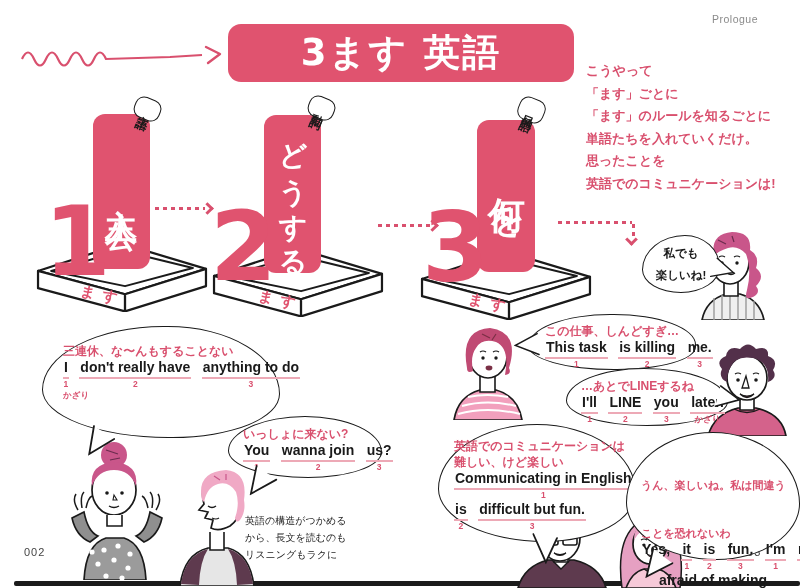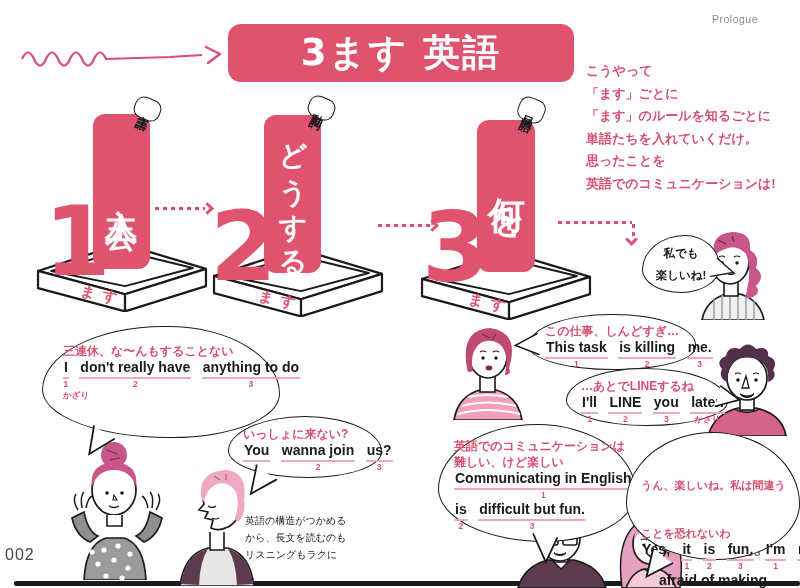--- a/index.html
+++ b/index.html
@@ -89,21 +89,21 @@
             padding:9px 0 0 14px; }
   #b-comm { left:438px; top:424px; width:198px; height:118px; border-radius:50% 50% 46% 54% / 55% 58% 42% 45%;
             padding:13px 0 0 15px; }
   #b-fun  { left:626px; top:432px; width:174px; height:128px; border-radius:50% 50% 48% 52% / 55% 56% 44% 45%;
             padding:12px 0 0 14px; }
   #b-fun .jp { font-size:11px;margin-top:32px; }
   #b-fun .en.c2, #b-fun .en.c3 { text-align:center; padding-right:14px; }
 
   
   #note { left:245px; top:512px; font-size:10px; color:#222; line-height:17px; }
-  #pageL { left:5px;  top:546px; font-size:16px; color:#444; letter-spacing:1px; }
+  #pageL { left:24px;  top:546px; font-size:11px; color:#444; letter-spacing:1px; }
   #pageR { left:740px; top:546px; font-size:11px; color:#444; letter-spacing:1px; }
   #bookedge { left:14px; top:581px; width:786px; height:5px; background:#1b1b1b; border-radius:2px; }
 
   .char { position:absolute; z-index:4; }
 </style>
 </head>
 <body>
 
 <div id="page">
 

